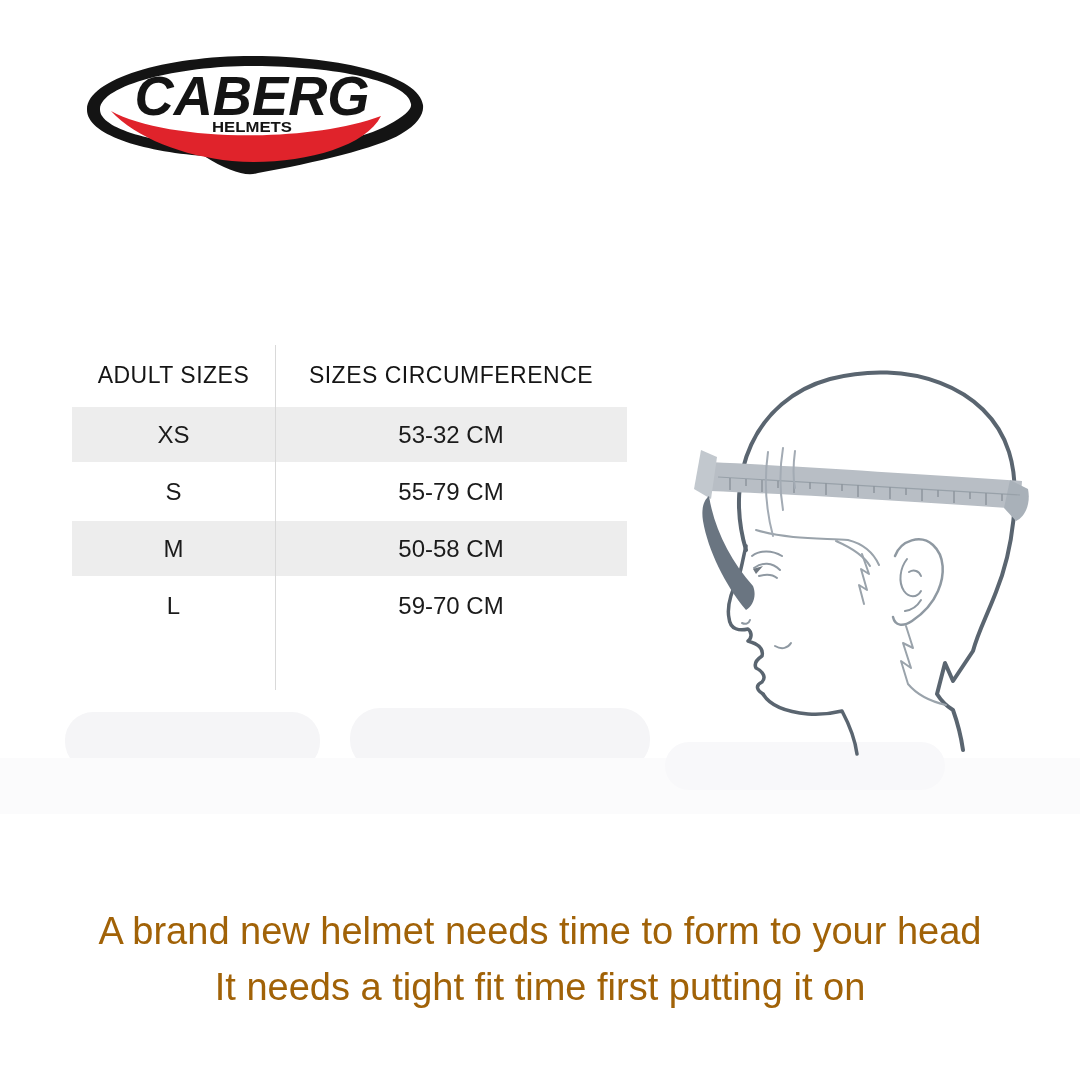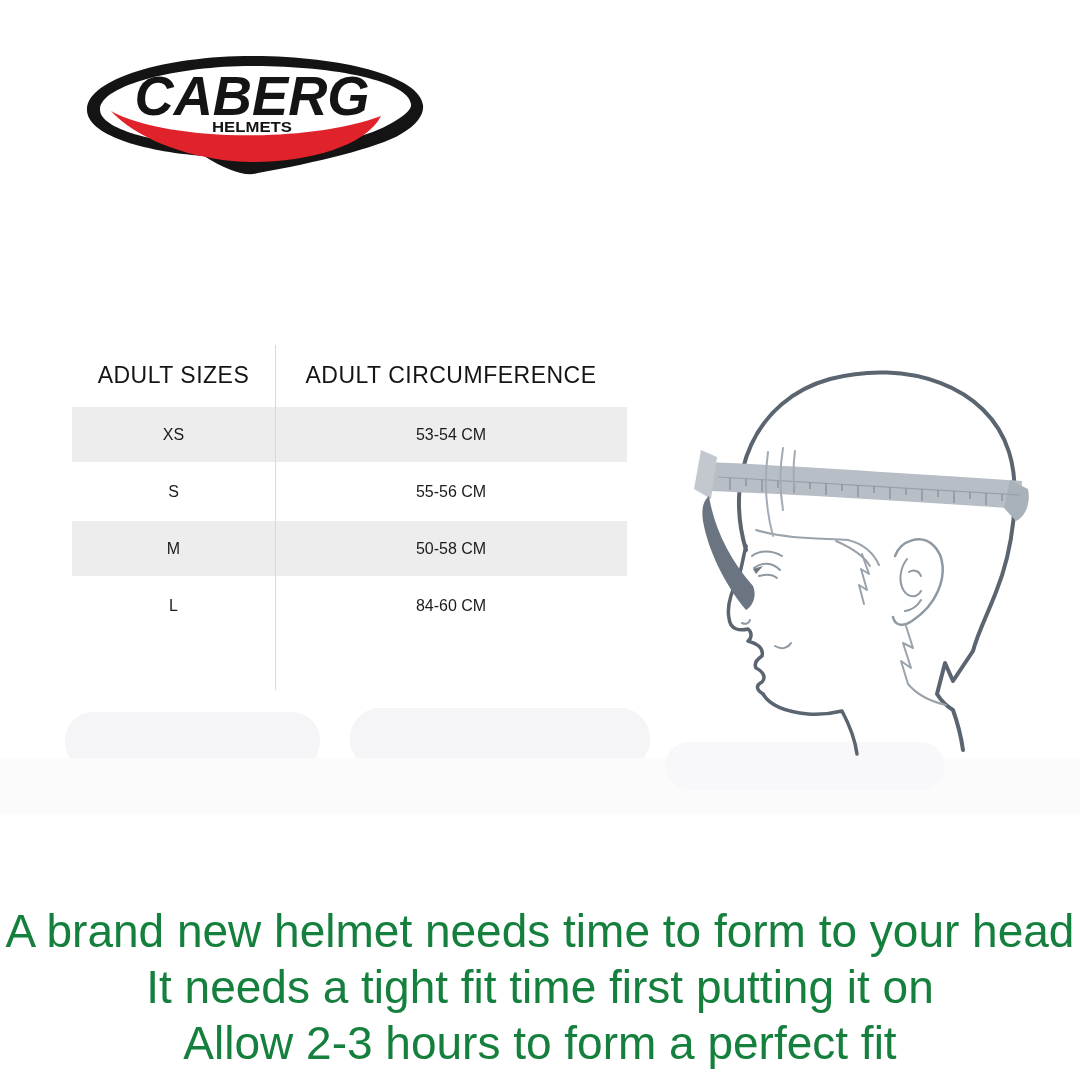--- a/index.html
+++ b/index.html
@@ -18,76 +18,76 @@
 
   
   #size-table { left:72px; top:345px; width:555px; }
   .t-row { display:flex; height:55px; margin-bottom:2px; align-items:stretch; }
   .t-row.head { height:60px; background:#ffffff; }
   .t-row.gray { background:#ededed; }
   .cell { display:flex; align-items:center; justify-content:center; }
   .c1 { width:203px;text-align:right; }
   .c2 { flex:1; }
   .t-row.head .cell { font-size:23px; letter-spacing:0.5px; color:#151515; }
-  .t-row .cell { font-size:16px; color:#1b1b1b; }
+  .t-row .cell { font-size:24px; color:#1b1b1b; }
   #col-divider {
     left:275px; top:345px; width:1px; height:345px;
     background:#d9d9d9; z-index:3;
   }
 
   
   .ghost { position:absolute; pointer-events:none; }
   #ghost-1 { left:65px;  top:712px; width:255px; height:58px; background:#f5f5f7; border-radius:28px; }
   #ghost-2 { left:350px; top:708px; width:300px; height:62px; background:#f5f5f7; border-radius:30px; }
   #ghost-3 { left:665px; top:742px; width:280px; height:48px; background:#f8f8fa; border-radius:24px; }
   #ghost-band { left:0; top:758px; width:1080px; height:56px; background:#fbfbfc; }
 
   
   #head-illustration { left:690px; top:358px; width:350px; height:400px; }
 
   
   #fit-note { left:0; right:0; top:903px; text-align:center; }
   .fit-line {
-    font-size:46px;
+    font-size:38px;
     line-height:56px;
-    color:#15803d;
+    color:#a16207;
     white-space:nowrap;
   }
 </style>
 </head>
 <body>
 
 <svg id="logo" class="abs" viewBox="0 0 345 125" aria-hidden="true">
   <path fill="#141414" d="M 172 4 C 85 4, 8 27, 7 57 C 6 82, 60 99, 124 104 C 148 119, 166 125, 178 121 C 234 111, 298 96, 321 82 C 338 72, 344 62, 343 53 C 340 24, 260 4, 172 4 Z"></path>
   <path fill="#ffffff" d="M 172 14 C 98 14, 21 33, 20 57 C 19 77, 74 91, 136 95 C 154 106, 168 111, 177 108 C 226 99, 288 85, 308 73 C 325 64, 332 57, 331 52 C 328 29, 255 14, 172 14 Z"></path>
   <path fill="#e0232b" d="M 31 59 C 85 89, 225 92, 301 64 C 284 98, 212 114, 152 109 C 103 104, 56 86, 31 59 Z"></path>
   <text x="172" y="63" text-anchor="middle" font-family="Liberation Sans, sans-serif" font-size="55" font-weight="bold" font-style="italic" fill="#141414" textLength="235" lengthAdjust="spacingAndGlyphs">CABERG</text>
   <text x="172" y="80" text-anchor="middle" font-family="Liberation Sans, sans-serif" font-size="15" font-weight="bold" fill="#141414" textLength="80" lengthAdjust="spacingAndGlyphs">HELMETS</text>
 </svg>
 
 <div id="size-table" class="abs">
   <div class="t-row head">
     <div class="cell c1">ADULT SIZES</div>
-    <div class="cell c2">ADULT CIRCUMFERENCE</div>
+    <div class="cell c2">SIZES CIRCUMFERENCE</div>
   </div>
   <div class="t-row gray">
     <div class="cell c1">XS</div>
-    <div class="cell c2">53-54 CM</div>
+    <div class="cell c2">53-32 CM</div>
   </div>
   <div class="t-row">
     <div class="cell c1">S</div>
-    <div class="cell c2">55-56 CM</div>
+    <div class="cell c2">55-79 CM</div>
   </div>
   <div class="t-row gray">
     <div class="cell c1">M</div>
     <div class="cell c2">50-58 CM</div>
   </div>
   <div class="t-row">
     <div class="cell c1">L</div>
-    <div class="cell c2">84-60 CM</div>
+    <div class="cell c2">59-70 CM</div>
   </div>
 </div>
 <div id="col-divider" class="abs"></div>
 
 <div id="ghost-1" class="ghost"></div>
 <div id="ghost-2" class="ghost"></div>
 <div id="ghost-band" class="ghost"></div>
 <div id="ghost-3" class="ghost"></div>
 
 <svg id="head-illustration" class="abs" viewBox="0 0 350 400" aria-hidden="true">
@@ -123,14 +123,13 @@
     <path stroke="#98a1a9" stroke-width="1.2" fill="none" d="M 28 119 L 330 137"></path>
     <path stroke="#8d959d" stroke-width="1.5" fill="none" d="M40 120 v12 M56 121 v7 M72 122 v12 M88 123 v7 M104 123 v12 M120 124 v7 M136 125 v12 M152 126 v7 M168 127 v12 M184 128 v7 M200 129 v12 M216 130 v7 M232 131 v12 M248 132 v7 M264 133 v12 M280 134 v7 M296 135 v12 M312 136 v7"></path>
   </g>
 
   <path stroke="#a3abb4" stroke-width="2" fill="none" stroke-linecap="round" d="M 78 94 C 74 122, 76 152, 83 178 M 93 90 C 89 114, 90 134, 93 152 M 105 93 C 103 108, 103 120, 105 130"></path>
 </svg>
 
 <div id="fit-note" class="abs">
   <div class="fit-line">A brand new helmet needs time to form to your head</div>
   <div class="fit-line">It needs a tight fit time first putting it on</div>
-  <div class="fit-line">Allow 2-3 hours to form a perfect fit</div>
 </div>
 
 </body></html>

